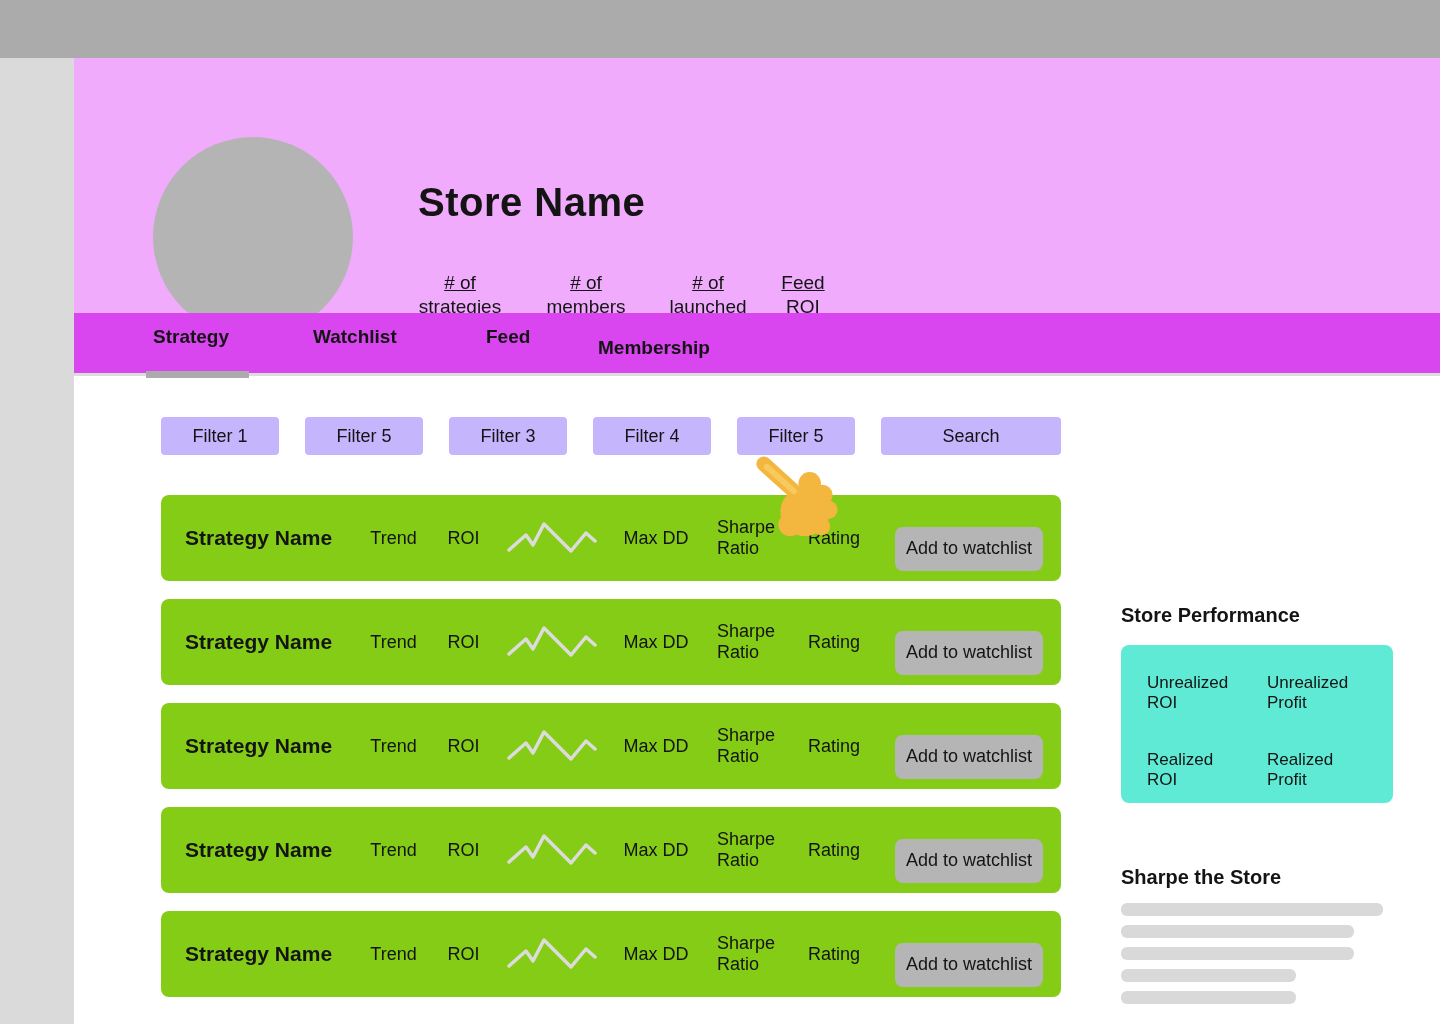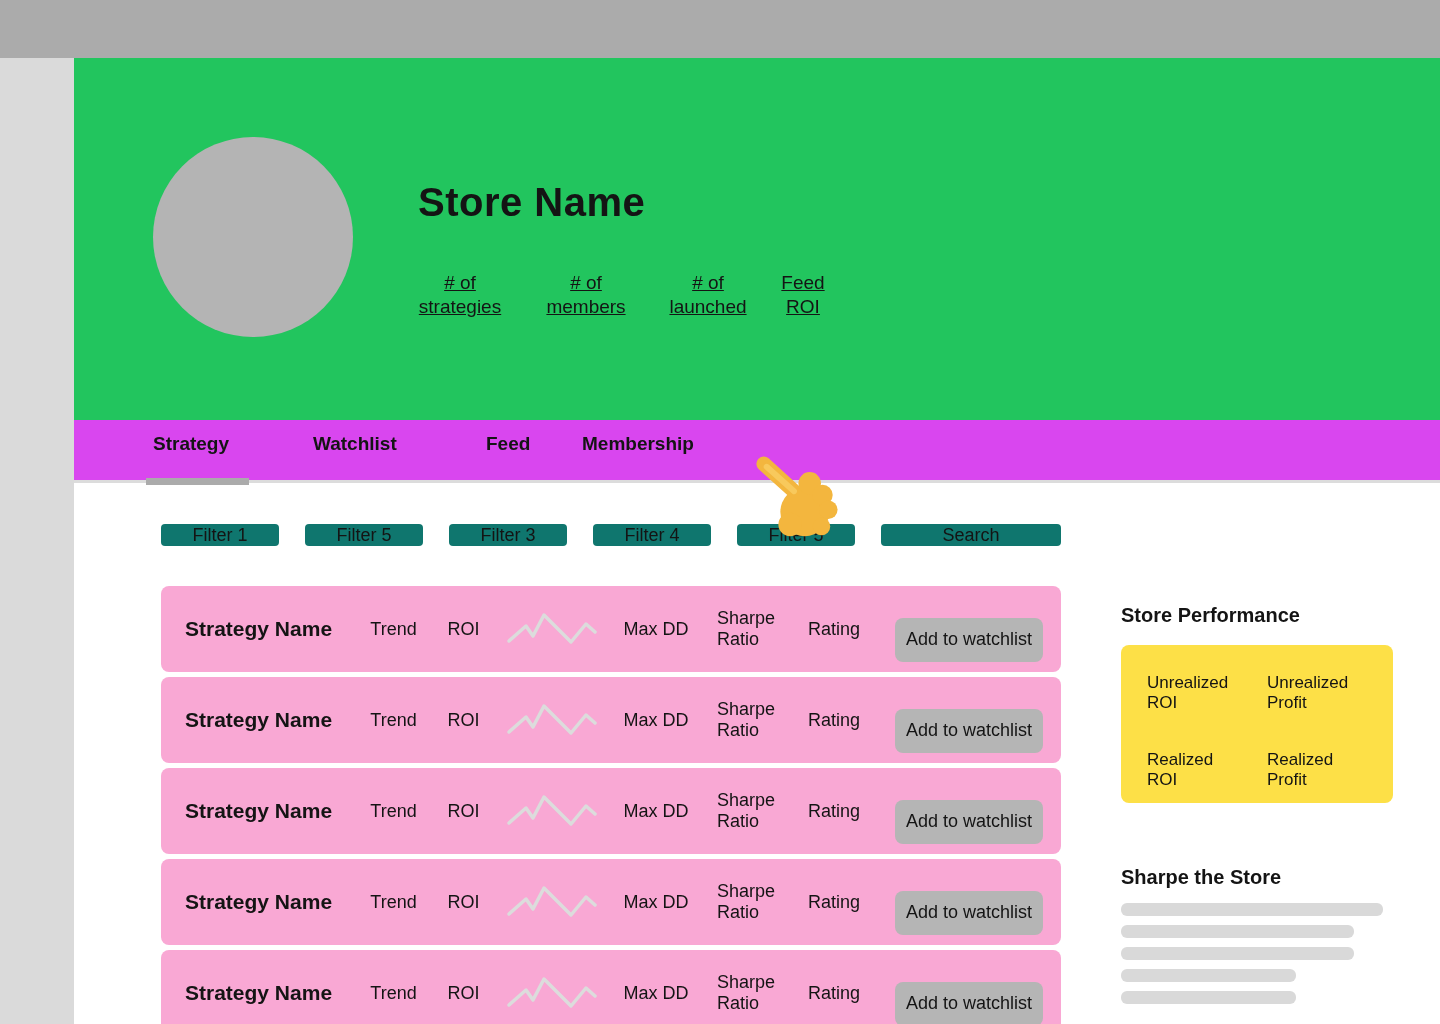--- a/index.html
+++ b/index.html
@@ -6,62 +6,62 @@
   html,body { width:1440px; height:1024px; overflow:hidden; background:#fff;
               font-family:"Liberation Sans", sans-serif; color:#141414; }
   .stage { position:relative; width:1440px; height:1024px; overflow:hidden; background:#fff; }
 
   
   .topbar { position:absolute; left:0; top:0; width:1440px; height:58px; background:#ababab; }
   .left-rail { position:absolute; left:0; top:58px; width:74px; height:966px; background:#dadada; }
   .page { position:absolute; left:74px; top:58px; width:1366px; height:966px; }
 
   
-  .header { position:relative; width:100%; height:362px; background:#22c55e; }
+  .header { position:relative; width:100%; height:255px; background:#f0abfc; }
   .avatar { position:absolute; left:79px; top:79px; width:200px; height:200px; border-radius:50%; background:#b4b4b4; }
   .store-title { position:absolute; left:344px; top:122px; font-size:40px; font-weight:700; letter-spacing:0.5px; }
   .stats { position:absolute; left:336px; top:213px; display:flex; align-items:flex-start;text-decoration:underline; }
   .stat { text-align:center; font-size:19px; line-height:24px; font-weight:500; }
   .stat-1 { width:100px; margin-right:26px; }
   .stat-2 { width:100px; margin-right:22px; }
   .stat-3 { width:100px; margin-right:14px; }
   .stat-4 { width:62px; }
 
   
   .tabbar { position:relative; width:100%; height:63px; background:#d946ef; border-bottom:3px solid #dcdcdc; }
   .tab { position:absolute; top:13px; font-size:19px; font-weight:700; cursor:pointer; white-space:nowrap; }
-  .tab-0 { left:79px; } .tab-1 { left:239px; } .tab-2 { left:412px; } .tab-3 { left:508px; }
+  .tab-0 { left:79px; } .tab-1 { left:239px; } .tab-2 { left:412px; } .tab-3 { left:524px;margin-top:11px; }
   .tab-indicator { position:absolute; left:72px; top:58px; width:103px; height:7px; background:#ababab; }
 
   
   .main { position:relative; padding:41px 0 0 87px; }
   .filter-row { display:flex; gap:26px; }
-  .btn-filter { width:118px; height:22px; background:#0f766e; border:none; border-radius:4px;
+  .btn-filter { width:118px; height:38px; background:#c4b5fd; border:none; border-radius:4px;
                 font-family:inherit; font-size:18px; color:#141414; display:flex; align-items:center; justify-content:center; }
   .btn-search { width:180px; }
 
   
   .rows { margin-top:40px; }
-  .srow { position:relative; width:900px; height:86px; background:#f9a8d4; border-radius:8px; margin-bottom:5px; }
+  .srow { position:relative; width:900px; height:86px; background:#84cc16; border-radius:8px; margin-bottom:18px; }
   .cell { position:absolute; top:0; height:86px; display:flex; align-items:center; font-size:18px; }
   .c-name   { left:24px;  width:160px; font-size:21px; font-weight:700; }
   .c-trend  { left:190px; width:85px; justify-content:center; }
   .c-roi    { left:260px; width:85px; justify-content:center; }
   .c-spark  { left:346px; width:90px; justify-content:center; }
   .c-maxdd  { left:450px; width:90px; justify-content:center; }
   .c-sharpe { left:556px; width:66px; line-height:21px; }
   .c-rating { left:632px; width:82px; justify-content:center; }
   .c-btn    { left:734px; }
   .btn-watch { margin-top:21px; width:148px; height:44px; background:#b5b5b5; border:none; border-radius:8px;
                font-family:inherit; font-size:18px; color:#141414; }
 
   
   .aside { position:absolute; left:1121px; top:602px; width:272px; }
   .aside-title { font-size:20px; font-weight:700; line-height:26px; }
-  .perf-card { margin-top:17px; width:272px; height:158px; background:#fde047; border-radius:8px;
+  .perf-card { margin-top:17px; width:272px; height:158px; background:#5eead4; border-radius:8px;
                padding:28px 0 0 26px; display:grid; grid-template-columns:120px 120px; row-gap:23px; }
   .metric { width:95px; font-size:17px; line-height:20px; }
   .about { margin-top:61px; }
   .about-bars { margin-top:13px; }
   .about-bar { height:13px; border-radius:6px; background:#d9d9d9; margin-bottom:9px; }
 
   
   .hand { position:absolute; left:751px; top:451px; width:90px; height:98px; z-index:10; }
 </style>
 </head>

